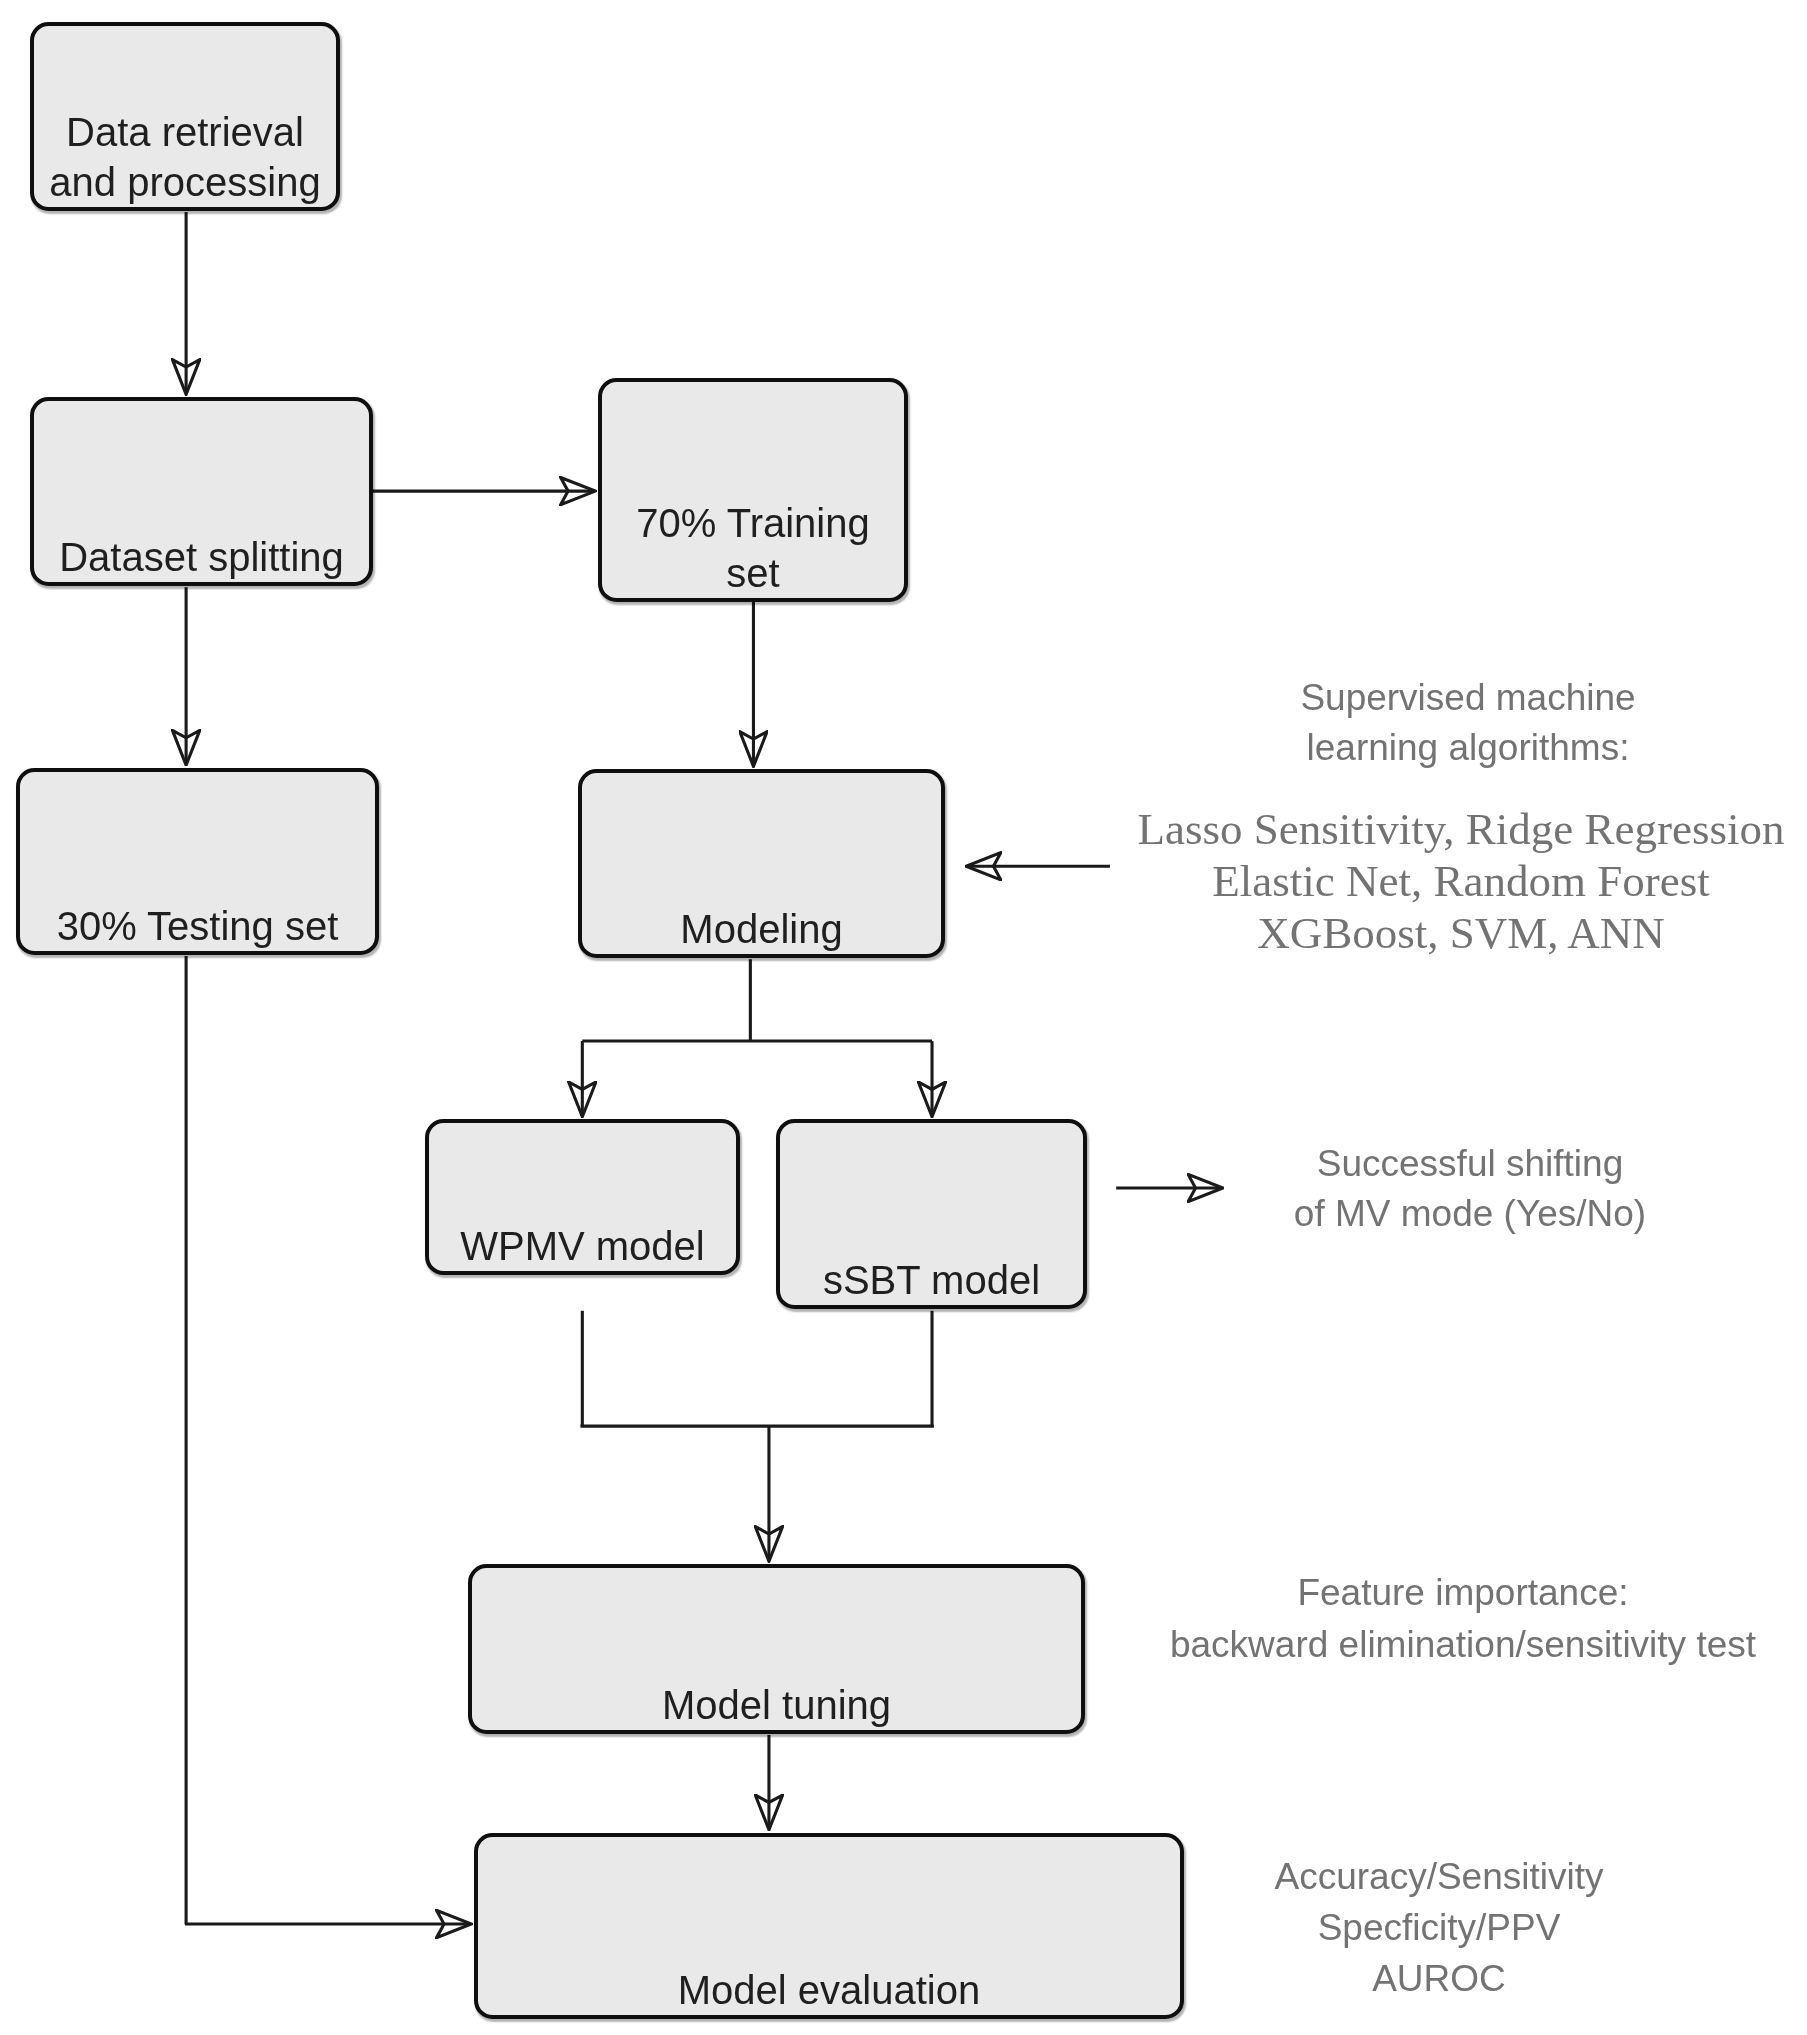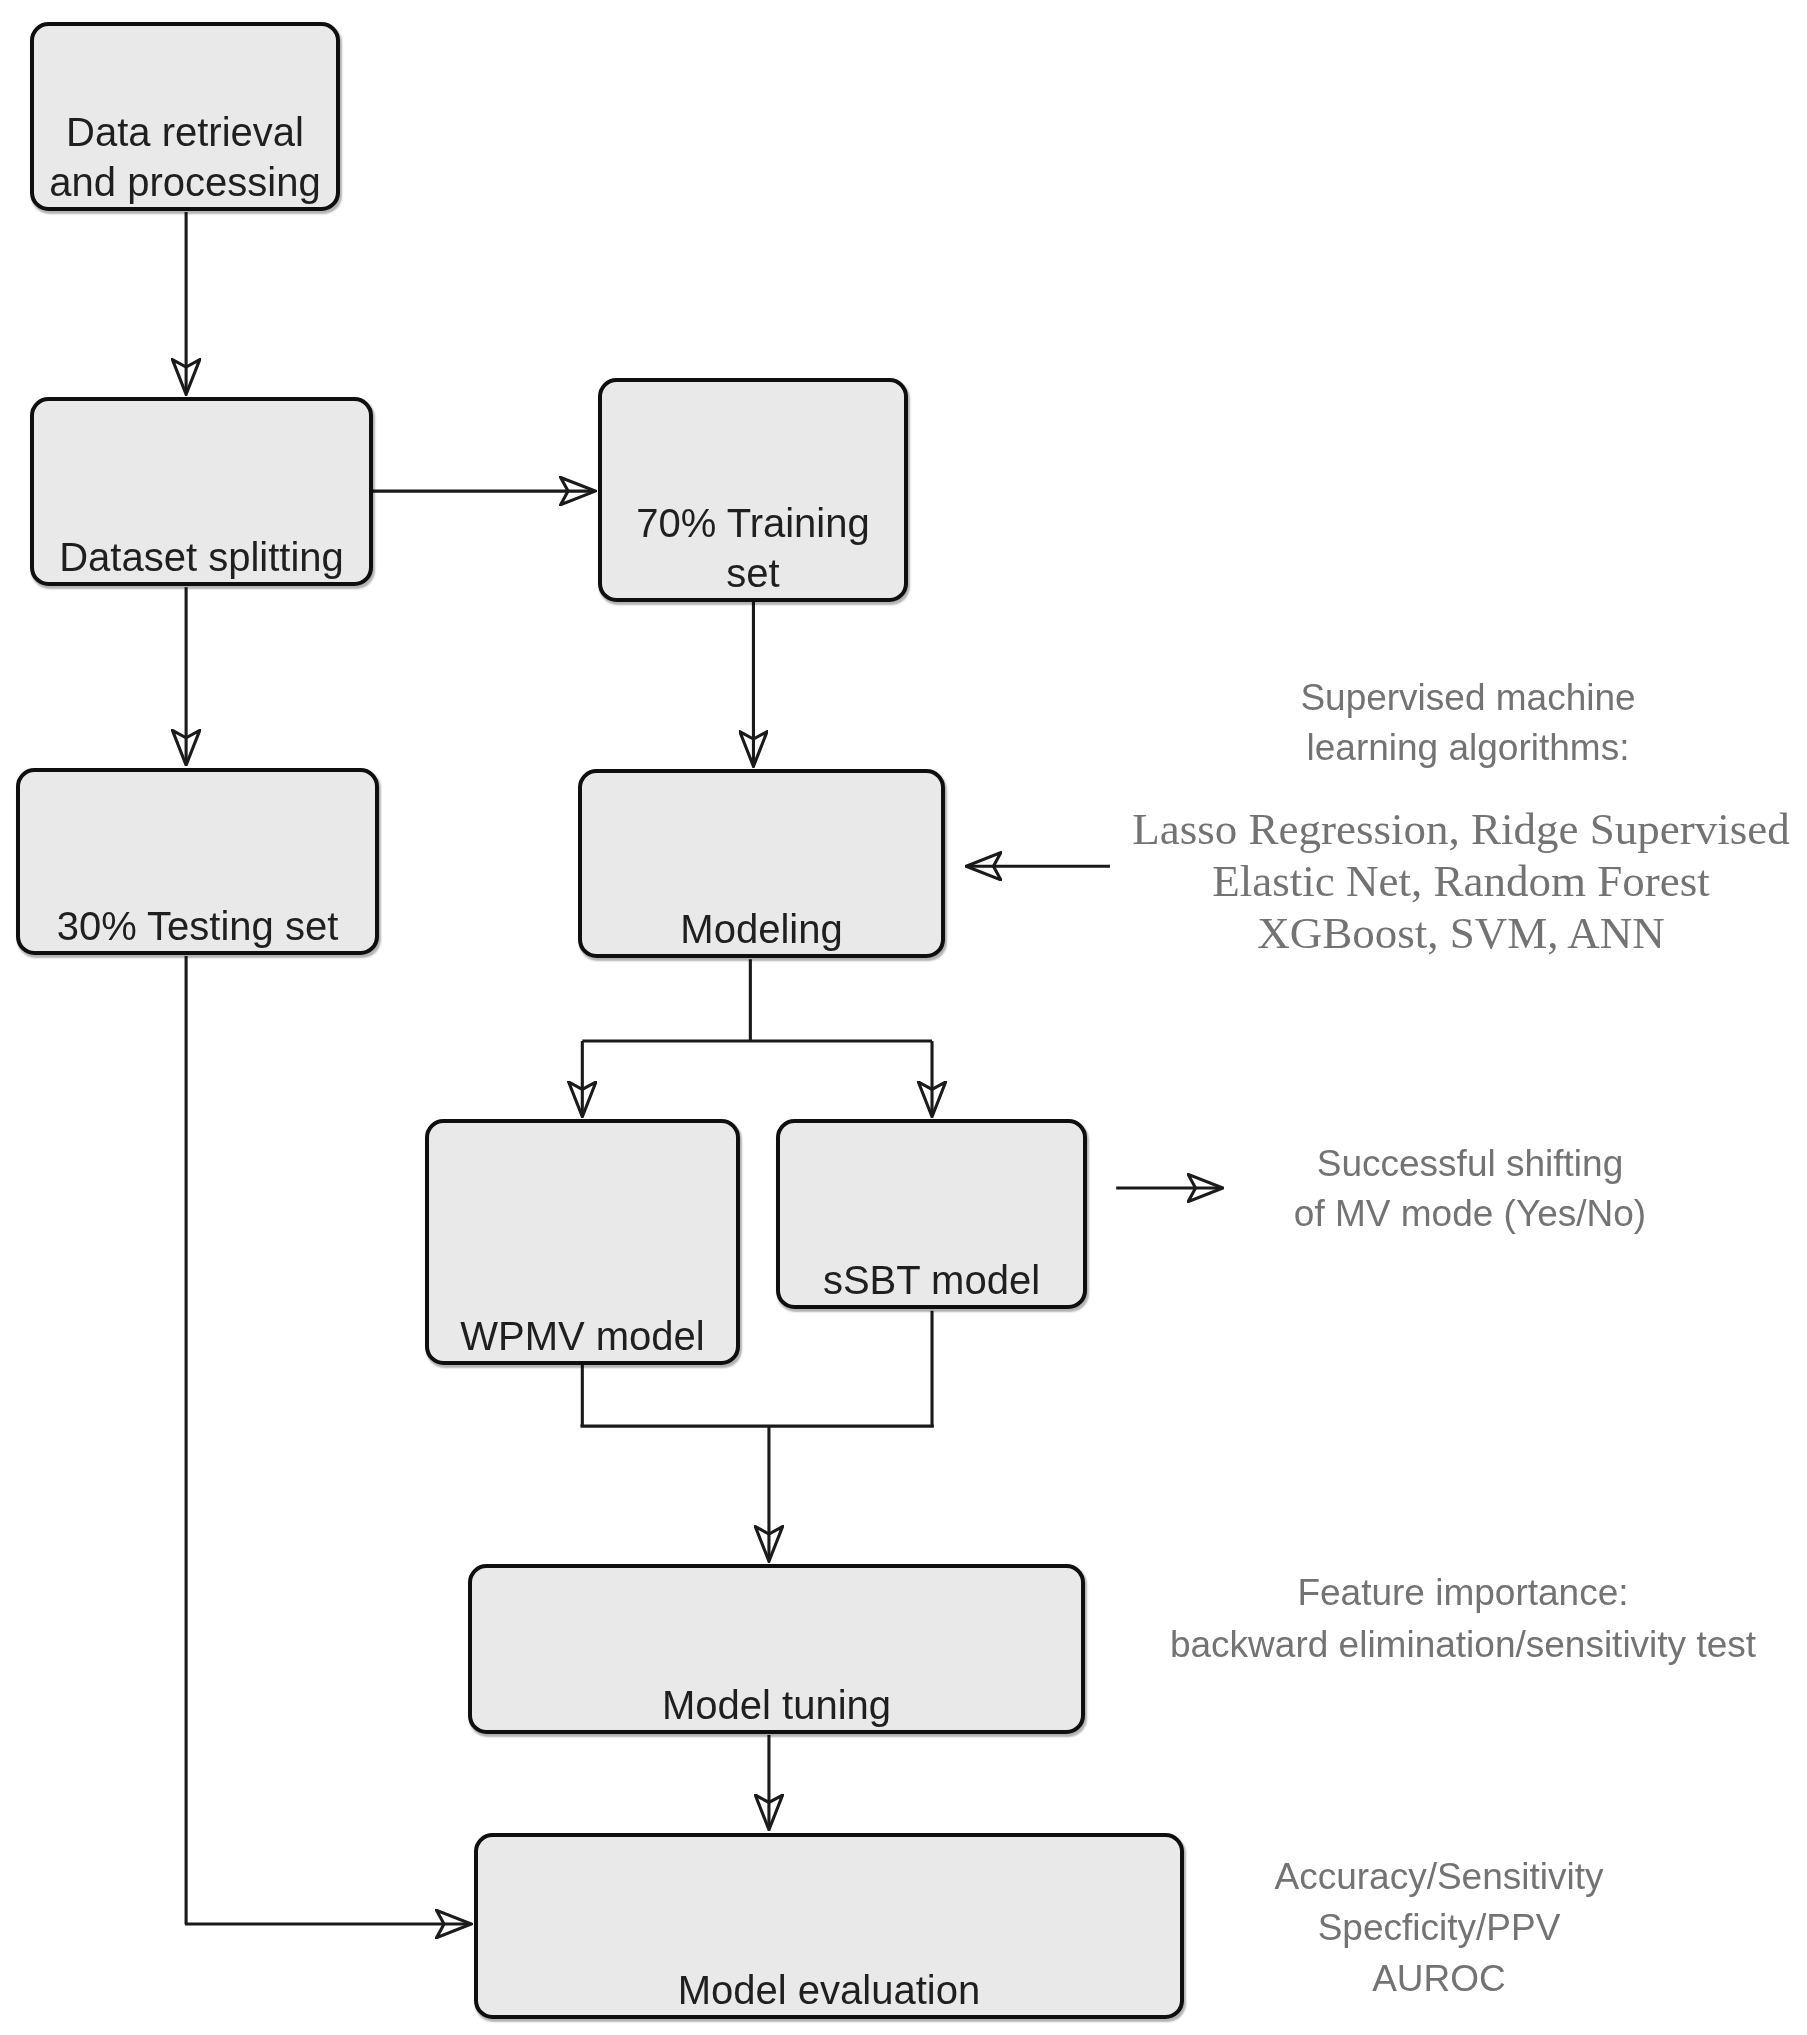--- a/index.html
+++ b/index.html
@@ -40,21 +40,21 @@
     font-size: 40px;
     line-height: 1.25;
     color: #1f1f1f;
     box-shadow: 1.2px 2.5px 1.9px rgba(0,0,0,0.30);
   }
   #n-retrieval  { left: 30px;   top: 22px;   width: 310px; height: 189px; }
   #n-splitting  { left: 30px;   top: 397px;  width: 343px; height: 189px; }
   #n-training   { left: 598px;  top: 378px;  width: 310px; height: 224px; }
   #n-testing    { left: 16px;   top: 768px; width: 363px; height: 187px; }
   #n-modeling   { left: 578px;  top: 769px; width: 367px; height: 189px; }
-  #n-wpmv       { left: 425px;  top: 1119px; width: 315px; height: 246px; }
+  #n-wpmv       { left: 425px;  top: 1119px; width: 315px; height: 156px; }
   #n-ssbt       { left: 776px; top: 1119px; width: 311px; height: 190px; }
   #n-tuning     { left: 468px;  top: 1564px; width: 617px; height: 170px; }
   #n-evaluation { left: 474px;  top: 1833px; width: 710px; height: 186px; }
   .ann {
     position: absolute;
     text-align: center;
     color: #737373;
     font-size: 37px;
   }
   .ann div { white-space: nowrap; }
@@ -130,21 +130,21 @@
   <div class="node" id="n-evaluation">
     <span>Model evaluation</span>
   </div>
 
   <div class="ann" id="a-supervised">
     <div>Supervised machine</div>
     <div>learning algorithms:</div>
   </div>
 
   <div class="ann" id="a-algorithms">
-    <div>Lasso Regression, Ridge Supervised</div>
+    <div>Lasso Sensitivity, Ridge Regression</div>
     <div>Elastic Net, Random Forest</div>
     <div>XGBoost, SVM, ANN</div>
   </div>
 
   <div class="ann" id="a-successful">
     <div>Successful shifting</div>
     <div>of MV mode (Yes/No)</div>
   </div>
 
   <div class="ann" id="a-feature">

